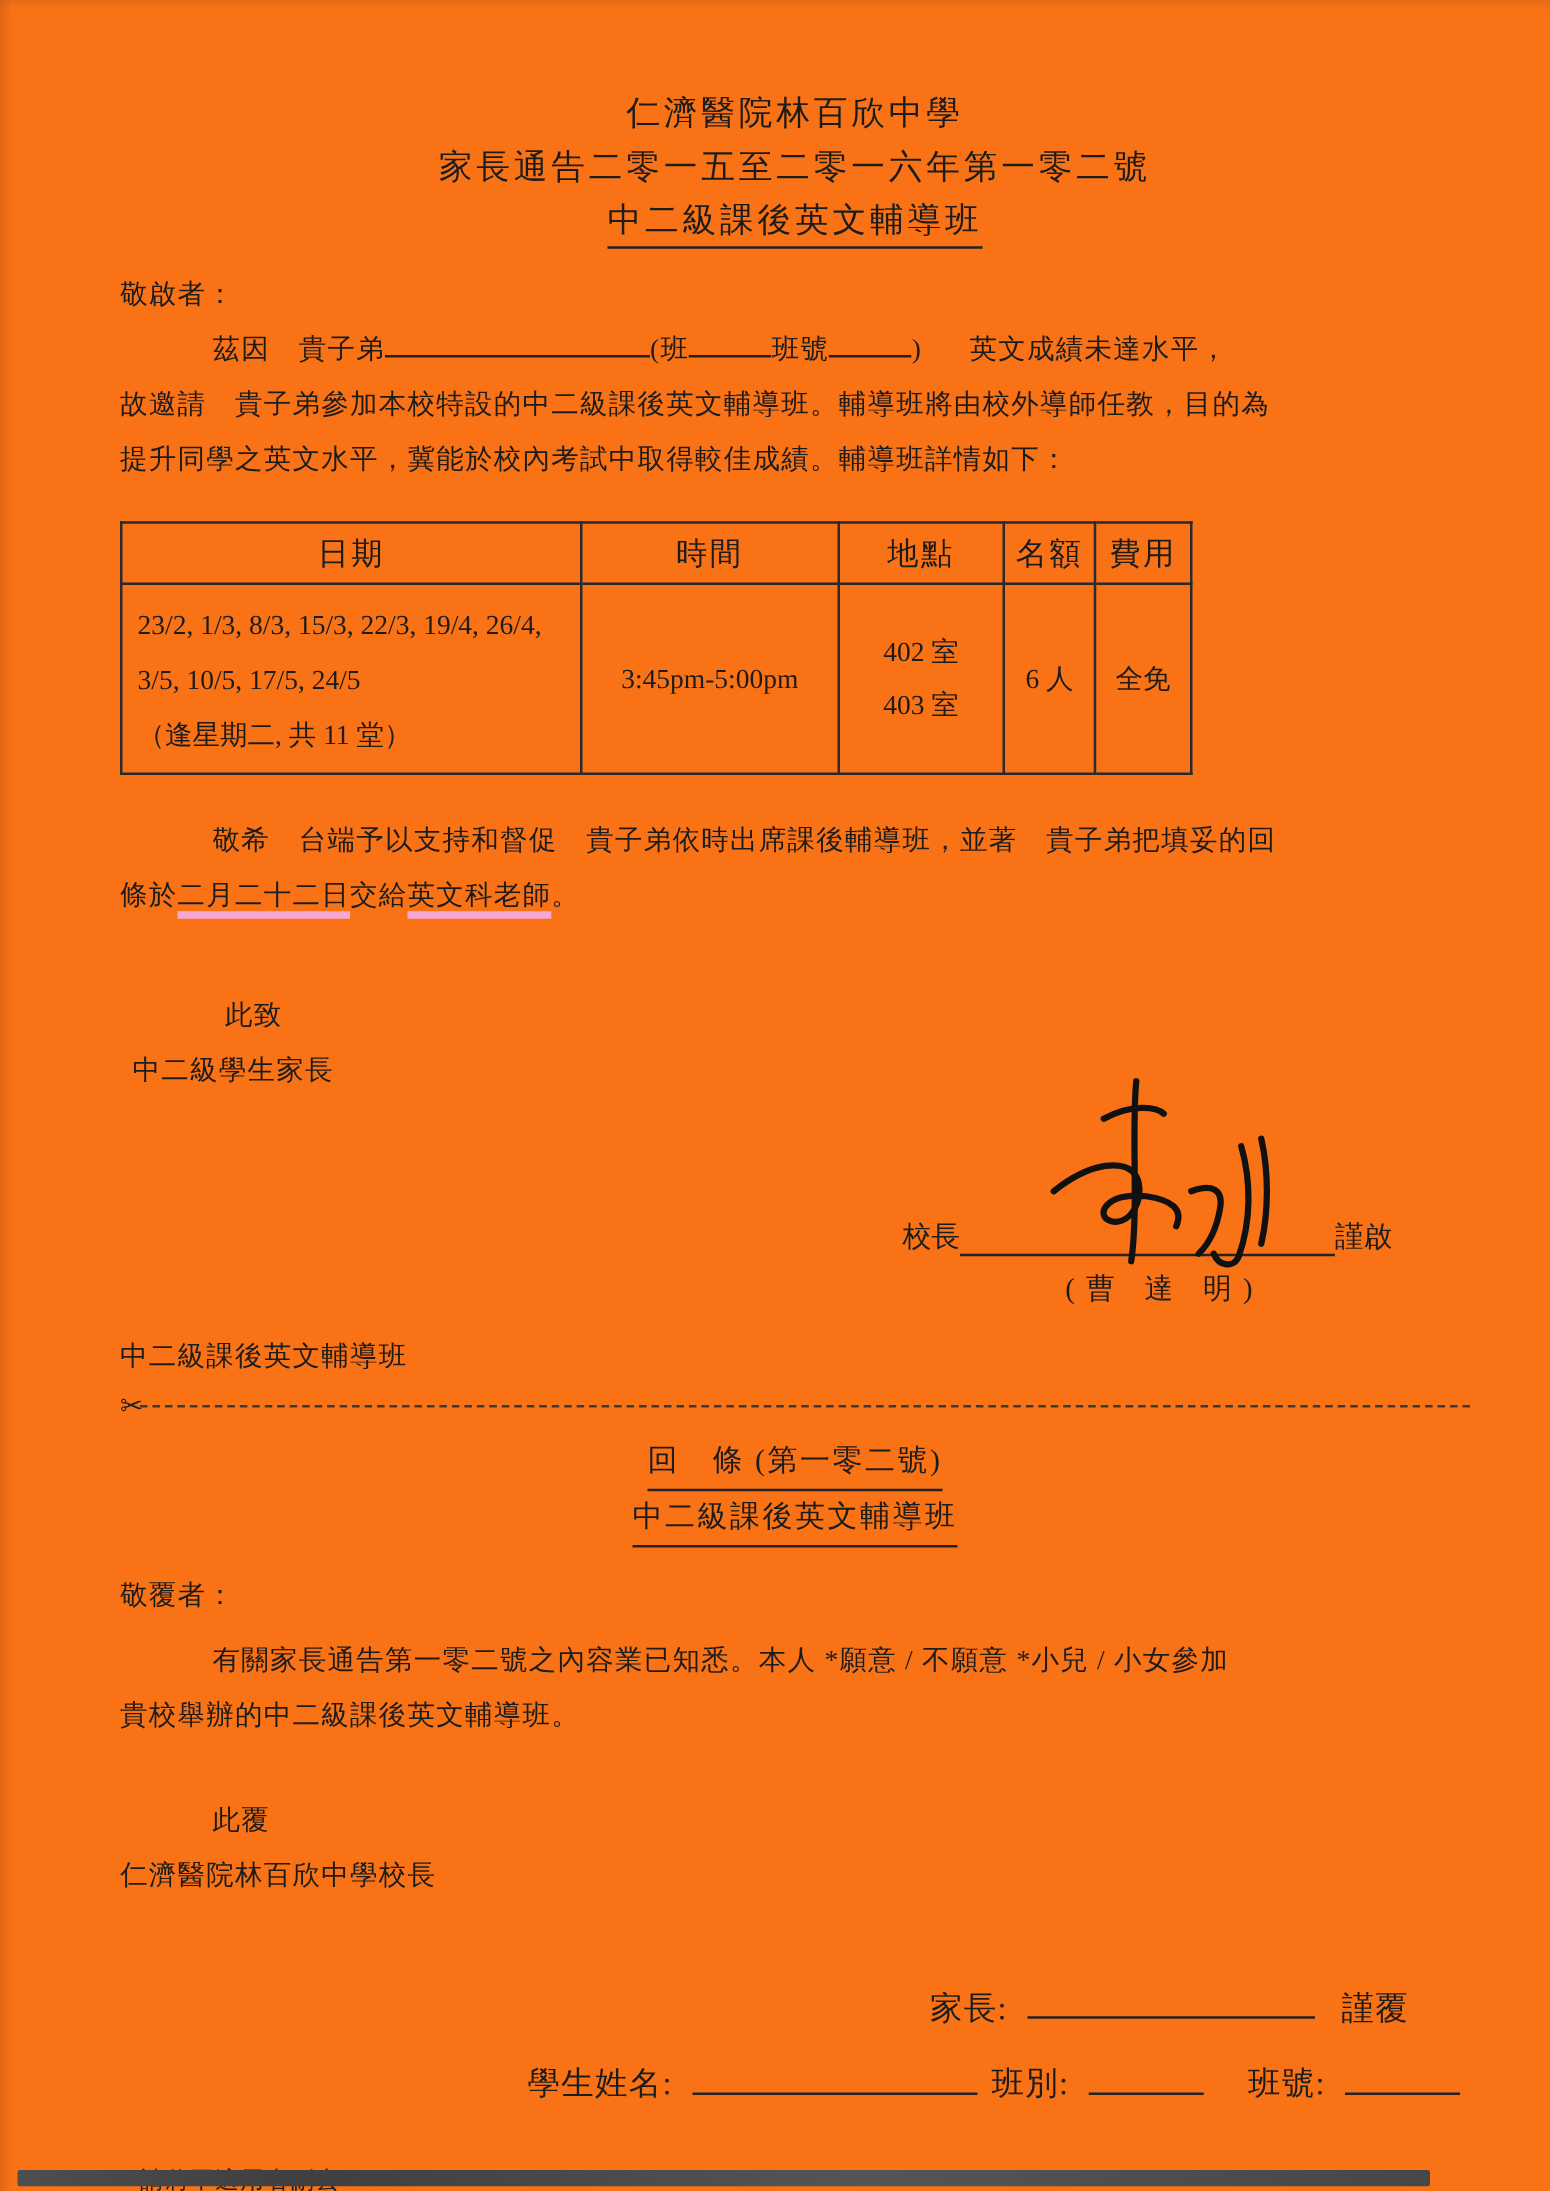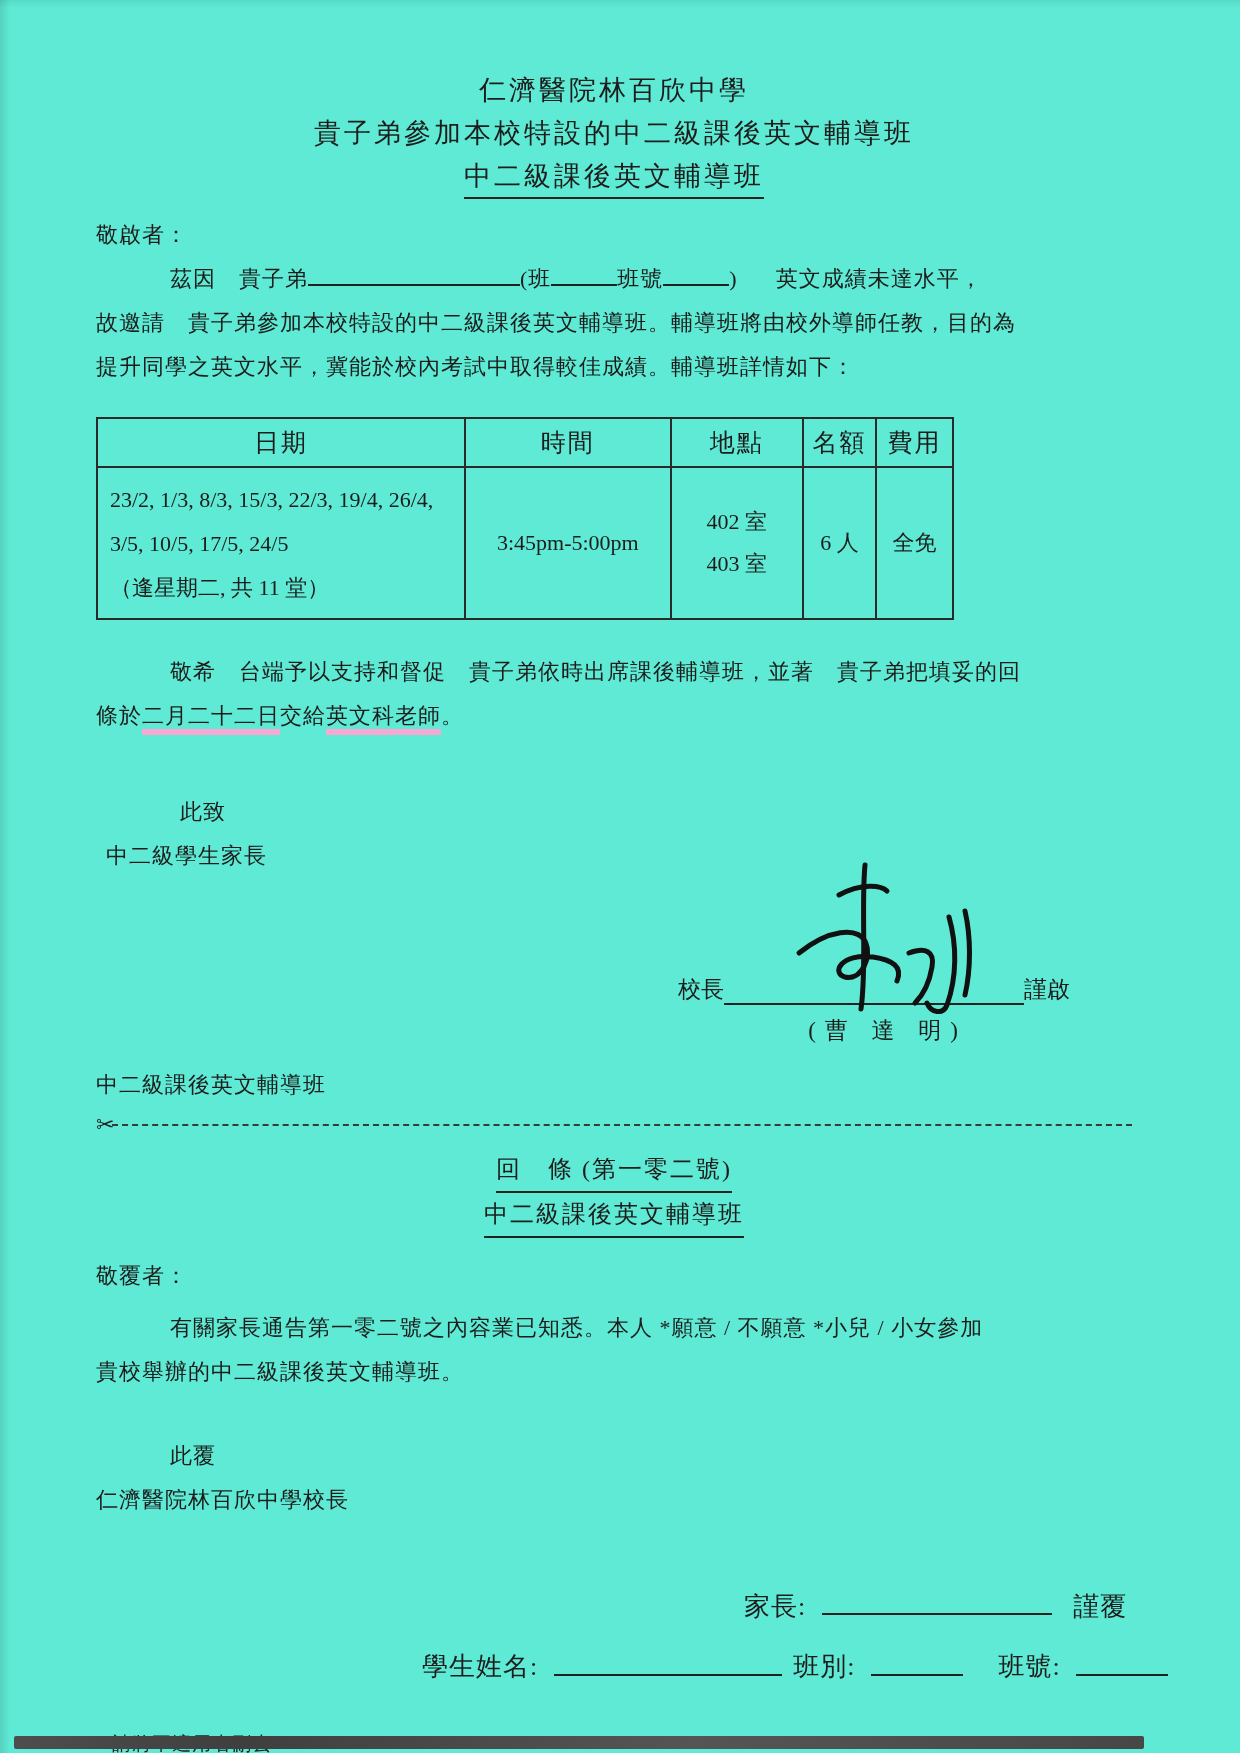--- a/index.html
+++ b/index.html
@@ -1,21 +1,21 @@
 <!DOCTYPE html>
 <html><head>
 <meta charset="utf-8">
 <style>
   html,body{margin:0;padding:0;background:#fff;}
   .page{
     position:relative;
     width:1240px;height:1753px;
     box-sizing:border-box;
-    padding:70px 108px 0 96px;
-    background:#5eead4;
+    padding:70px 64px 0 96px;
+    background:#f97316;
     font-family:"Liberation Serif","DejaVu Serif",serif;
     color:#1c1c1c;
     overflow:hidden;
   }
   .edge-shade-left{position:absolute;left:0;top:0;width:10px;height:100%;
     background:linear-gradient(to right,rgba(0,0,0,.10),rgba(0,0,0,0));}
   .edge-shade-top{position:absolute;left:0;top:0;width:100%;height:8px;
     background:linear-gradient(to bottom,rgba(0,0,0,.07),rgba(0,0,0,0));}
 
   .center{text-align:center;}
@@ -50,41 +50,41 @@
     padding-right:165px;margin-top:10px;}
   .notice-date{font-size:22px;margin-top:24px;letter-spacing:1px;}
 
   .cutline{display:flex;align-items:center;margin-top:14px;}
   .cutline .scissors{font-size:22px;line-height:22px;margin-right:-2px;color:#222;}
   .cutline .dashes{flex:1;border-top:2px dashed #3a3a3a;height:0;}
 
   .reply-title{font-size:24px;line-height:42px;letter-spacing:2px;}
   .form-row{font-size:26px;letter-spacing:1px;white-space:nowrap;}
   .parent-row{margin-top:64px;padding-left:648px;}
-  .student-row{margin-top:22px;padding-left:326px;text-align:right;}
+  .student-row{margin-top:22px;padding-left:326px;}
   .footnote{font-size:19px;margin-top:46px;letter-spacing:1px;}
   .final-row{display:flex;justify-content:space-between;font-size:22px;
     margin-top:4px;padding-right:64px;letter-spacing:1px;}
   .final-row .gap{display:inline-block;width:46px;}
   .ref{font-size:21px;letter-spacing:0;}
 
   .scan-bar{position:absolute;left:14px;right:96px;bottom:4px;height:13px;
     background:linear-gradient(to right,#4e4e4e,#3f3f3f 20%,#555 60%,#474747);
     border-radius:2px;}
 </style>
 </head>
 <body>
 
 <div class="page">
   <div class="edge-shade-left"></div>
   <div class="edge-shade-top"></div>
 
   <div class="center">
     <div class="title">仁濟醫院林百欣中學</div>
-    <div class="title">貴子弟參加本校特設的中二級課後英文輔導班</div>
+    <div class="title">家長通告二零一五至二零一六年第一零二號</div>
     <div class="title"><span class="u-title">中二級課後英文輔導班</span></div>
   </div>
 
   <div class="line salutation">敬啟者：</div>
 
   <div class="line indent">
     <span>茲因　貴子弟</span><span class="blank" style="width:212px;"></span><span>(班</span><span class="blank" style="width:66px;"></span><span>班號</span><span class="blank" style="width:66px;"></span><span>)</span><span style="display:inline-block;width:38px;"></span><span>英文成績未達水平，</span>
   </div>
   <div class="line">故邀請　貴子弟參加本校特設的中二級課後英文輔導班。輔導班將由校外導師任教，目的為</div>
   <div class="line">提升同學之英文水平，冀能於校內考試中取得較佳成績。輔導班詳情如下：</div>

